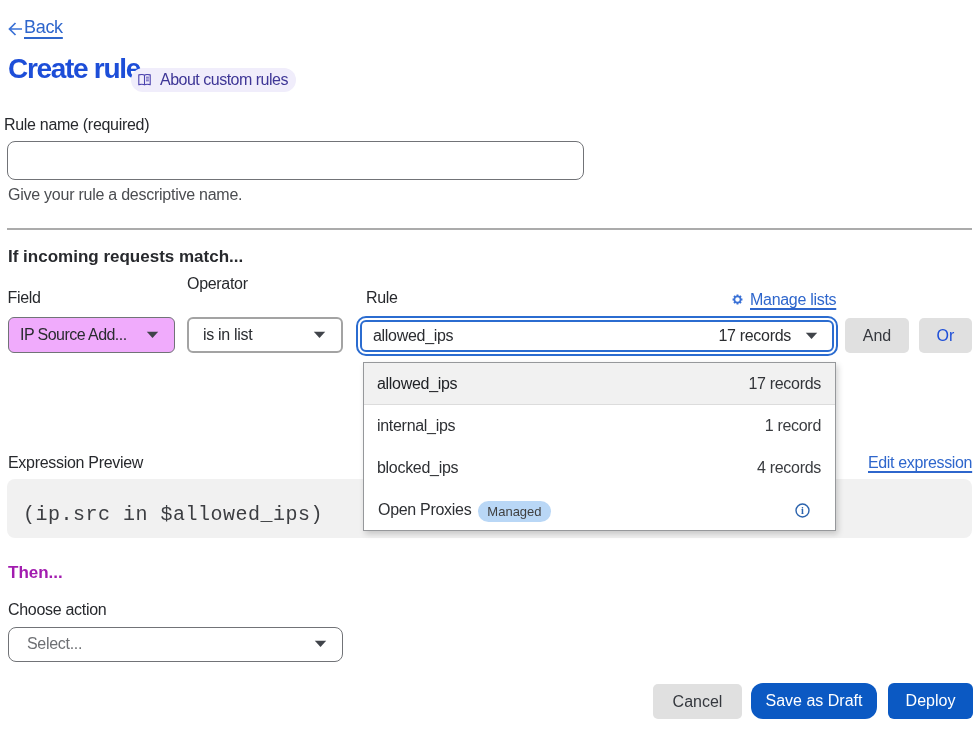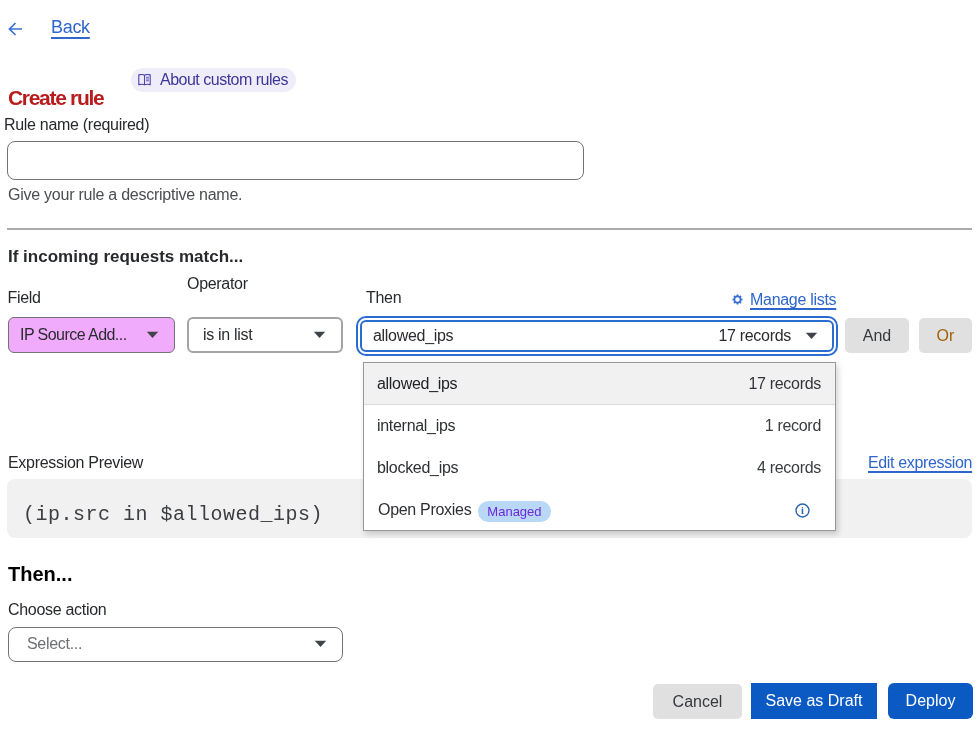--- a/index.html
+++ b/index.html
@@ -8,23 +8,23 @@
   .abs { position:absolute; }
   .link { color:#2e66cc; text-decoration:underline; text-decoration-thickness:1.5px; text-underline-offset:3px; }
 </style>
 </head>
 <body>
 <div id="page">
 
   <svg class="abs" style="left:8px; top:22px;" width="15" height="14" viewBox="0 0 15 14">
     <path d="M1.5 7 H14 M7.5 1 L1.5 7 L7.5 13" stroke="#3a71d6" stroke-width="1.7" fill="none"></path>
   </svg>
-  <div class="abs" style="left:24px; top:16.5px; font-size:18px;"><span class="link" style="text-underline-offset:4px; text-decoration-thickness:2px; letter-spacing:-0.3px;margin-left:27px;">Back</span></div>
+  <div class="abs" style="left:24px; top:16.5px; font-size:18px;"><span class="link" style="text-underline-offset:4px; text-decoration-thickness:2px; letter-spacing:-0.3px;">Back</span></div>
 
-  <div class="abs" style="left:8px; top:86px; font-size:21px; font-weight:bold; color:#b91c1c; letter-spacing:-1.3px;">Create rule</div>
+  <div class="abs" style="left:8px; top:53px; font-size:28px; font-weight:bold; color:#1d4ed8; letter-spacing:-1.3px;">Create rule</div>
 
   <div class="abs" style="left:131px; top:68px; width:165px; height:24px; background:#f0edfb; border-radius:12px; display:flex; align-items:center; padding-left:7px;">
     <svg width="13" height="12" viewBox="0 0 13 12">
       <g fill="none" stroke="#4b42ae" stroke-width="1.1">
         <path d="M6.5 1.2 C5.4 0.4 3.2 0.4 0.8 0.9 V10.6 C3.2 10.1 5.4 10.1 6.5 10.9 C7.6 10.1 9.8 10.1 12.2 10.6 V0.9 C9.8 0.4 7.6 0.4 6.5 1.2 Z"></path>
         <path d="M6.5 1.2 V10.9"></path>
       </g>
       <g stroke="#4b42ae" stroke-width="0.9">
         <path d="M8 3.2 H10.9 M8 5 H10.9 M8 6.8 H10.9"></path>
       </g>
@@ -35,21 +35,21 @@
   <div class="abs" style="left:4px; top:116.3px; color:#27292d; letter-spacing:-0.3px;">Rule name (required)</div>
   <div class="abs" style="left:7px; top:141px; width:577px; height:39px; border:1px solid #717377; border-radius:8px; background:#fff;"></div>
   <div class="abs" style="left:8px; top:185.7px; color:#4b4d51; letter-spacing:-0.25px;">Give your rule a descriptive name.</div>
 
   <div class="abs" style="left:7px; top:228.4px; width:965px; height:1.4px; background:#ababab;"></div>
 
   <div class="abs" style="left:8px; top:246.9px; font-weight:bold; color:#27292d; font-size:17px;">If incoming requests match...</div>
 
   <div class="abs" style="left:7.5px; top:288.9px; color:#27292d; letter-spacing:-0.3px;">Field</div>
   <div class="abs" style="left:187px; top:275px; color:#27292d; letter-spacing:-0.3px;">Operator</div>
-  <div class="abs" style="left:366px; top:288.9px; color:#27292d; letter-spacing:-0.3px;">Then</div>
+  <div class="abs" style="left:366px; top:288.9px; color:#27292d; letter-spacing:-0.3px;">Rule</div>
 
   <svg class="abs" style="left:732px; top:293.5px;" width="11" height="11" viewBox="0 0 20 20">
     <circle cx="10" cy="10" r="5.6" fill="none" stroke="#3a71d6" stroke-width="3"></circle>
     <g stroke="#3a71d6" stroke-width="3.4">
       <path d="M10 1 V4 M10 16 V19 M1 10 H4 M16 10 H19 M3.6 3.6 L5.8 5.8 M14.2 14.2 L16.4 16.4 M16.4 3.6 L14.2 5.8 M5.8 14.2 L3.6 16.4"></path>
     </g>
   </svg>
   <div class="abs" style="left:750px; top:291.2px; letter-spacing:-0.3px;"><span class="link" style="text-decoration-thickness:1.8px;">Manage lists</span></div>
 
   <div class="abs" style="left:8px; top:317px; width:167px; height:36px; border:1px solid #717377; border-radius:6px; background:#f0abfc; display:flex; align-items:center; padding:0 15px 0 11px;">
@@ -70,56 +70,56 @@
     <div style="width:100%; height:100%; border:2px solid #2b6cd0; border-radius:6px; background:#fff; display:flex; align-items:center; padding:0 14px 0 11px;">
       <span style="color:#2a2c30; letter-spacing:-0.3px;">allowed_ips</span>
       <span style="color:#2a2c30; letter-spacing:-0.3px; margin-left:auto;">17 records</span>
       <svg style="margin-left:14px;" width="13" height="8" viewBox="0 0 13 8">
           <path d="M0.8 0.8 L6.5 7 L12.2 0.8 Z" fill="#40444a"></path>
         </svg>
     </div>
   </div>
 
   <div class="abs" style="left:845px; top:318px; width:64px; height:35px; background:#e0e0e0; border-radius:5px; display:flex; align-items:center; justify-content:center; color:#35383e;">And</div>
-  <div class="abs" style="left:919px; top:318px; width:53px; height:35px; background:#e0e0e0; border-radius:5px; display:flex; align-items:center; justify-content:center; color:#a16207;">Or</div>
+  <div class="abs" style="left:919px; top:318px; width:53px; height:35px; background:#e0e0e0; border-radius:5px; display:flex; align-items:center; justify-content:center; color:#1d4ed8;">Or</div>
 
   <div class="abs" style="left:8px; top:454px; color:#27292d; letter-spacing:-0.3px;">Expression Preview</div>
   <div class="abs" style="left:868px; top:454px; letter-spacing:-0.35px;"><span class="link" style="text-decoration-thickness:1.8px;">Edit expression</span></div>
   <div class="abs" style="left:7px; top:479px; width:965px; height:59px; background:#f1f1f1; border-radius:8px;"></div>
   <div class="abs" style="left:23px; top:502.5px; font-family:'Liberation Mono',monospace; font-size:20px; color:#3c3e42; letter-spacing:0.5px;">(ip.src in $allowed_ips)</div>
 
-  <div class="abs" style="left:8px; top:563.1px; font-weight:bold; color:#000000; font-size:20px;">Then...</div>
+  <div class="abs" style="left:8px; top:563.1px; font-weight:bold; color:#a21caf; font-size:17px;">Then...</div>
   <div class="abs" style="left:8px; top:601px; color:#27292d; letter-spacing:-0.3px;">Choose action</div>
   <div class="abs" style="left:8px; top:626.5px; width:335px; height:35px; border:1px solid #717377; border-radius:8px; background:#fff; display:flex; align-items:center; padding:0 15px 0 18px;">
     <span style="color:#6e7074; letter-spacing:-0.3px;">Select...</span>
     <svg style="margin-left:auto;" width="13" height="8" viewBox="0 0 13 8">
         <path d="M0.8 0.8 L6.5 7 L12.2 0.8 Z" fill="#40444a"></path>
       </svg>
   </div>
 
   <div class="abs" style="left:653px; top:684px; width:89px; height:35px; background:#e0e0e0; border-radius:5px; display:flex; align-items:center; justify-content:center; color:#35383e;">Cancel</div>
-  <div class="abs" style="left:751px; top:683px; width:126px; height:36px; background:#0b59c3; border-radius:0; display:flex; align-items:center; justify-content:center; color:#fff;">Save as Draft</div>
+  <div class="abs" style="left:751px; top:683px; width:126px; height:36px; background:#0b59c3; border-radius:12px; display:flex; align-items:center; justify-content:center; color:#fff;">Save as Draft</div>
   <div class="abs" style="left:888px; top:683px; width:85px; height:36px; background:#0b59c3; border-radius:6px; display:flex; align-items:center; justify-content:center; color:#fff;">Deploy</div>
 
   <div class="abs" style="left:363px; top:362px; width:473px; height:169px; background:#fff; border:1px solid #96989b; box-shadow:2px 3px 6px rgba(0,0,0,0.18); z-index:5;">
     <div style="height:42px; background:#f1f1f1; border-bottom:1px solid #dcdcdc; display:flex; align-items:center; padding:0 14px 0 13px;">
       <span style="color:#202226; letter-spacing:-0.3px;">allowed_ips</span>
       <span style="color:#33353a; letter-spacing:-0.3px; margin-left:auto;">17 records</span>
     </div>
     <div style="height:42px; display:flex; align-items:center; padding:0 14px 0 13px;">
       <span style="color:#2e3034; letter-spacing:-0.3px;">internal_ips</span>
       <span style="color:#3a3c40; letter-spacing:-0.3px; margin-left:auto;">1 record</span>
     </div>
     <div style="height:42px; display:flex; align-items:center; padding:0 14px 0 13px;">
       <span style="color:#2e3034; letter-spacing:-0.3px;">blocked_ips</span>
       <span style="color:#3a3c40; letter-spacing:-0.3px; margin-left:auto;">4 records</span>
     </div>
     <div style="height:42px; display:flex; align-items:center; padding:0 14px 0 14px;">
       <span style="color:#2e3034; letter-spacing:-0.3px;">Open Proxies</span>
-      <span style="margin-left:7px; margin-top:2px; background:#b9d7f6; color:#6d28d9; font-size:13px; border-radius:10.5px; height:21px; line-height:21px; padding:0 9px;">Managed</span>
+      <span style="margin-left:7px; margin-top:2px; background:#b9d7f6; color:#404040; font-size:13px; border-radius:10.5px; height:21px; line-height:21px; padding:0 9px;">Managed</span>
       <svg width="15" height="15" viewBox="0 0 16 16" style="margin-left:auto; margin-right:11px; margin-top:1px;">
         <circle cx="8" cy="8" r="6.9" fill="none" stroke="#2b63ad" stroke-width="1.5"></circle>
         <text x="8" y="12" text-anchor="middle" font-family="Liberation Serif,serif" font-weight="bold" font-size="11" fill="#2b63ad">i</text>
       </svg>
     </div>
   </div>
 
 </div>
 
 </body></html>

